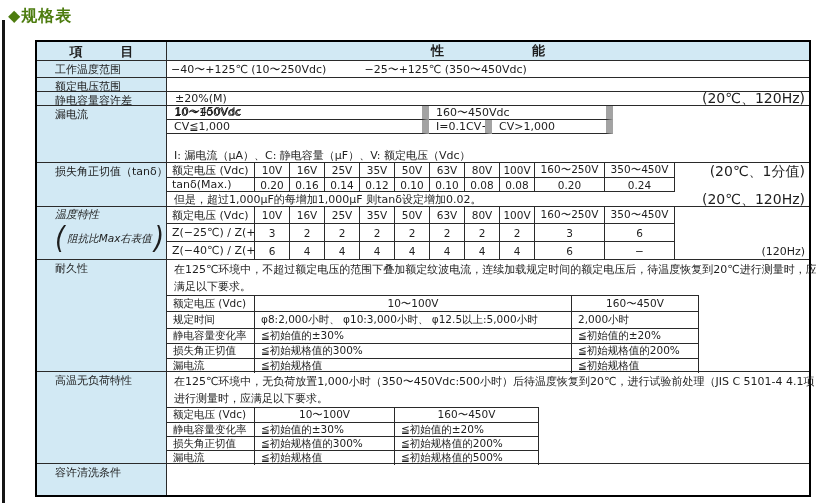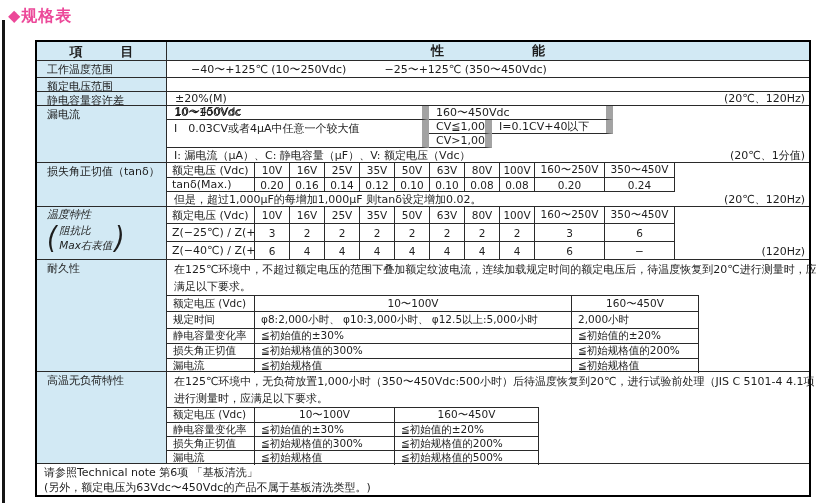--- a/index.html
+++ b/index.html
@@ -3,72 +3,72 @@
 <meta charset="utf-8">
 <style>
   * { margin:0; padding:0; box-sizing:border-box; }
   body { background:#e8e8e8; }
   .page {
     width:816px; height:503px; position:relative; background:#ffffff;
     font-family:"DejaVu Sans","Liberation Sans",sans-serif;
     color:#1d1d1d; overflow:hidden;
   }
   .left-edge { position:absolute; left:2px; top:20px; width:3px; height:483px; background:#151515; }
-  .title { position:absolute; left:8px; top:6px; font-size:16px; font-weight:bold; color:#ec4899; letter-spacing:1px; }
+  .title { position:absolute; left:8px; top:6px; font-size:16px; font-weight:bold; color:#4d7c0f; letter-spacing:1px; }
 
   .spec-table {
     position:absolute; left:35px; top:40px; width:776px; height:457px;
     border:2px solid #000; display:flex; flex-direction:column; background:#fff;
   }
   .section { display:flex; border-bottom:1px solid #2a2a2a; }
   .section:last-child { border-bottom:none; }
   .label-cell {
     flex:0 0 130px; width:130px; background:#d2e9f4; border-right:1px solid #2a2a2a;
-    font-size:11px; padding:2px 4px 0 10px; line-height:13px; white-space:nowrap;
+    font-size:11px; padding:2px 4px 0 18px; line-height:13px; white-space:nowrap;
   }
   .content { flex:1; position:relative; font-size:11px; }
 
   
   .sec-header { height:19px; }
   .sec-header .label-cell { display:flex; justify-content:center; align-items:center; gap:38px; font-size:13px; font-weight:bold; padding:0; }
   .sec-header .content { background:#d2e9f4; display:flex; justify-content:center; align-items:center; gap:88px; font-size:13px; font-weight:bold; }
 
   .sec-optemp { height:17px; }
-  .sec-optemp .content { display:flex; align-items:center; padding-left:24px; }
+  .sec-optemp .content { display:flex; align-items:center; padding-left:4px; }
   .sec-optemp .v2 { margin-left:38px; }
   .sec-rated { height:14px; }
   .sec-rated .content { display:flex; align-items:center; padding-left:8px;margin-top:33px; }
   .sec-captol { height:14px; }
   .sec-captol .content { display:flex; align-items:center; padding-left:8px; }
   .cond { position:absolute; right:4px; bottom:1px; font-size:11px; white-space:nowrap;margin-left:8px; }
-  .inline-cond { margin-left:auto; padding-right:4px; font-size:11px; }
+  .inline-cond { margin-left:auto; padding-right:4px; font-size:14px; }
 
   
   .sec-leak { height:57px; }
   .leak-grid { display:grid; grid-template-columns:262px 63px 121px; grid-template-rows:14px 14px 14px; }
   .leak-grid > div { border-right:7px solid #a3a3a3; border-bottom:1px solid #2a2a2a; padding:0 0 0 7px; display:flex; align-items:center; white-space:nowrap; overflow:hidden; }
   .lg-a1 { grid-column:1; grid-row:1; }
   .lg-a2 { grid-column:2 / span 2; grid-row:1; }
   .lg-a3 { grid-column:1; grid-row:2 / span 2; align-items:flex-start !important; padding-top:1px !important; }
-  .leak-note { height:15px; display:flex; align-items:flex-end; padding-left:7px; }
+  .leak-note { height:15px; display:flex; align-items:flex-start; padding-left:7px;flex-direction:column; }
 
   
   .vgrid { display:grid; grid-template-columns:88px repeat(8, 35px) 70px 70px; }
   .vgrid > div { border-right:1px solid #2a2a2a; border-bottom:1px solid #2a2a2a; display:flex; align-items:center; justify-content:center; white-space:nowrap; overflow:hidden; font-size:10.5px; }
   .vgrid > .vlabel { justify-content:flex-start; padding-left:5px; font-size:11px; }
   .sec-tan { height:44px; }
   .tan-grid { grid-template-rows:15px 14px; }
   .tan-note { height:15px; display:flex; align-items:center; padding-left:7px; }
   .sec-temp { height:53px; }
   .temp-grid { grid-template-rows:17px 18px 17px; }
   .temp-grid > div:nth-last-child(-n+11) { border-bottom:none; }
   .temp-label { padding-top:1px;font-style:italic; }
   .paren-row { display:flex; align-items:center; height:34px; }
   .bigparen { font-size:26px; font-weight:400; line-height:30px; transform:scaleY(1.15); font-family:"DejaVu Sans",sans-serif; }
-  .paren-inner { display:flex; flex-direction:column; justify-content:center; padding:0 2px; font-size:10.5px; line-height:15px; }
+  .paren-inner { display:flex; justify-content:center; padding:0 2px; font-size:10.5px; line-height:15px; }
 
   
   .sec-endur { height:112px; }
   .sec-shelf { height:92px; }
   .intro { padding:1px 4px 0 7px; line-height:17px; font-size:11px; white-space:nowrap; }
   .cgrid { display:grid; }
   .cgrid > div { border-right:1px solid #2a2a2a; border-bottom:1px solid #2a2a2a; border-top:none; display:flex; align-items:center; padding-left:6px; white-space:nowrap; overflow:hidden; font-size:10.5px; }
   .cgrid > div.rowtop { border-top:1px solid #2a2a2a; }
   .cgrid > div.rowbottom { border-bottom:none; }
   .cgrid > div.center { justify-content:center; padding-left:0; }
@@ -120,21 +120,20 @@
         <span class="inline-cond">(20℃、120Hz)</span>
       </div>
     </div>
 
     <div class="section sec-leak">
       <div class="label-cell">漏电流</div>
       <div class="content">
         <div class="leak-grid">
           <div class="lg-a1">10〜100Vdc</div>
           <div class="lg-a2">160〜450Vdc</div>
-          <div class="lg-a3">I　0.03CV或者4μA中任意一个较大值</div>
           <div>CV≦1,000</div>
           <div>I=0.1CV+40以下</div>
           <div>CV&gt;1,000</div>
         </div>
         <div class="leak-note">
           <span>I: 漏电流（μA）、C: 静电容量（μF）、V: 额定电压（Vdc）</span>
           <span class="inline-cond">(20℃、1分值)</span>
         </div>
       </div>
     </div>
@@ -270,20 +269,17 @@
           <div>≦初始规格值的300%</div>
           <div>≦初始规格值的200%</div>
           <div class="rowbottom">漏电流</div>
           <div class="rowbottom">≦初始规格值</div>
           <div class="rowbottom">≦初始规格值的500%</div>
         </div>
       </div>
     </div>
 
     <div class="section sec-clean">
-      <div class="content">
-        <div>请参照Technical note 第6项 「基板清洗」</div>
-        <div>(另外，额定电压为63Vdc〜450Vdc的产品不属于基板清洗类型。)</div>
-      </div>
+      <div class="label-cell">容许清洗条件</div>
     </div>
 
   </div>
 </div>
 
 </body></html>

